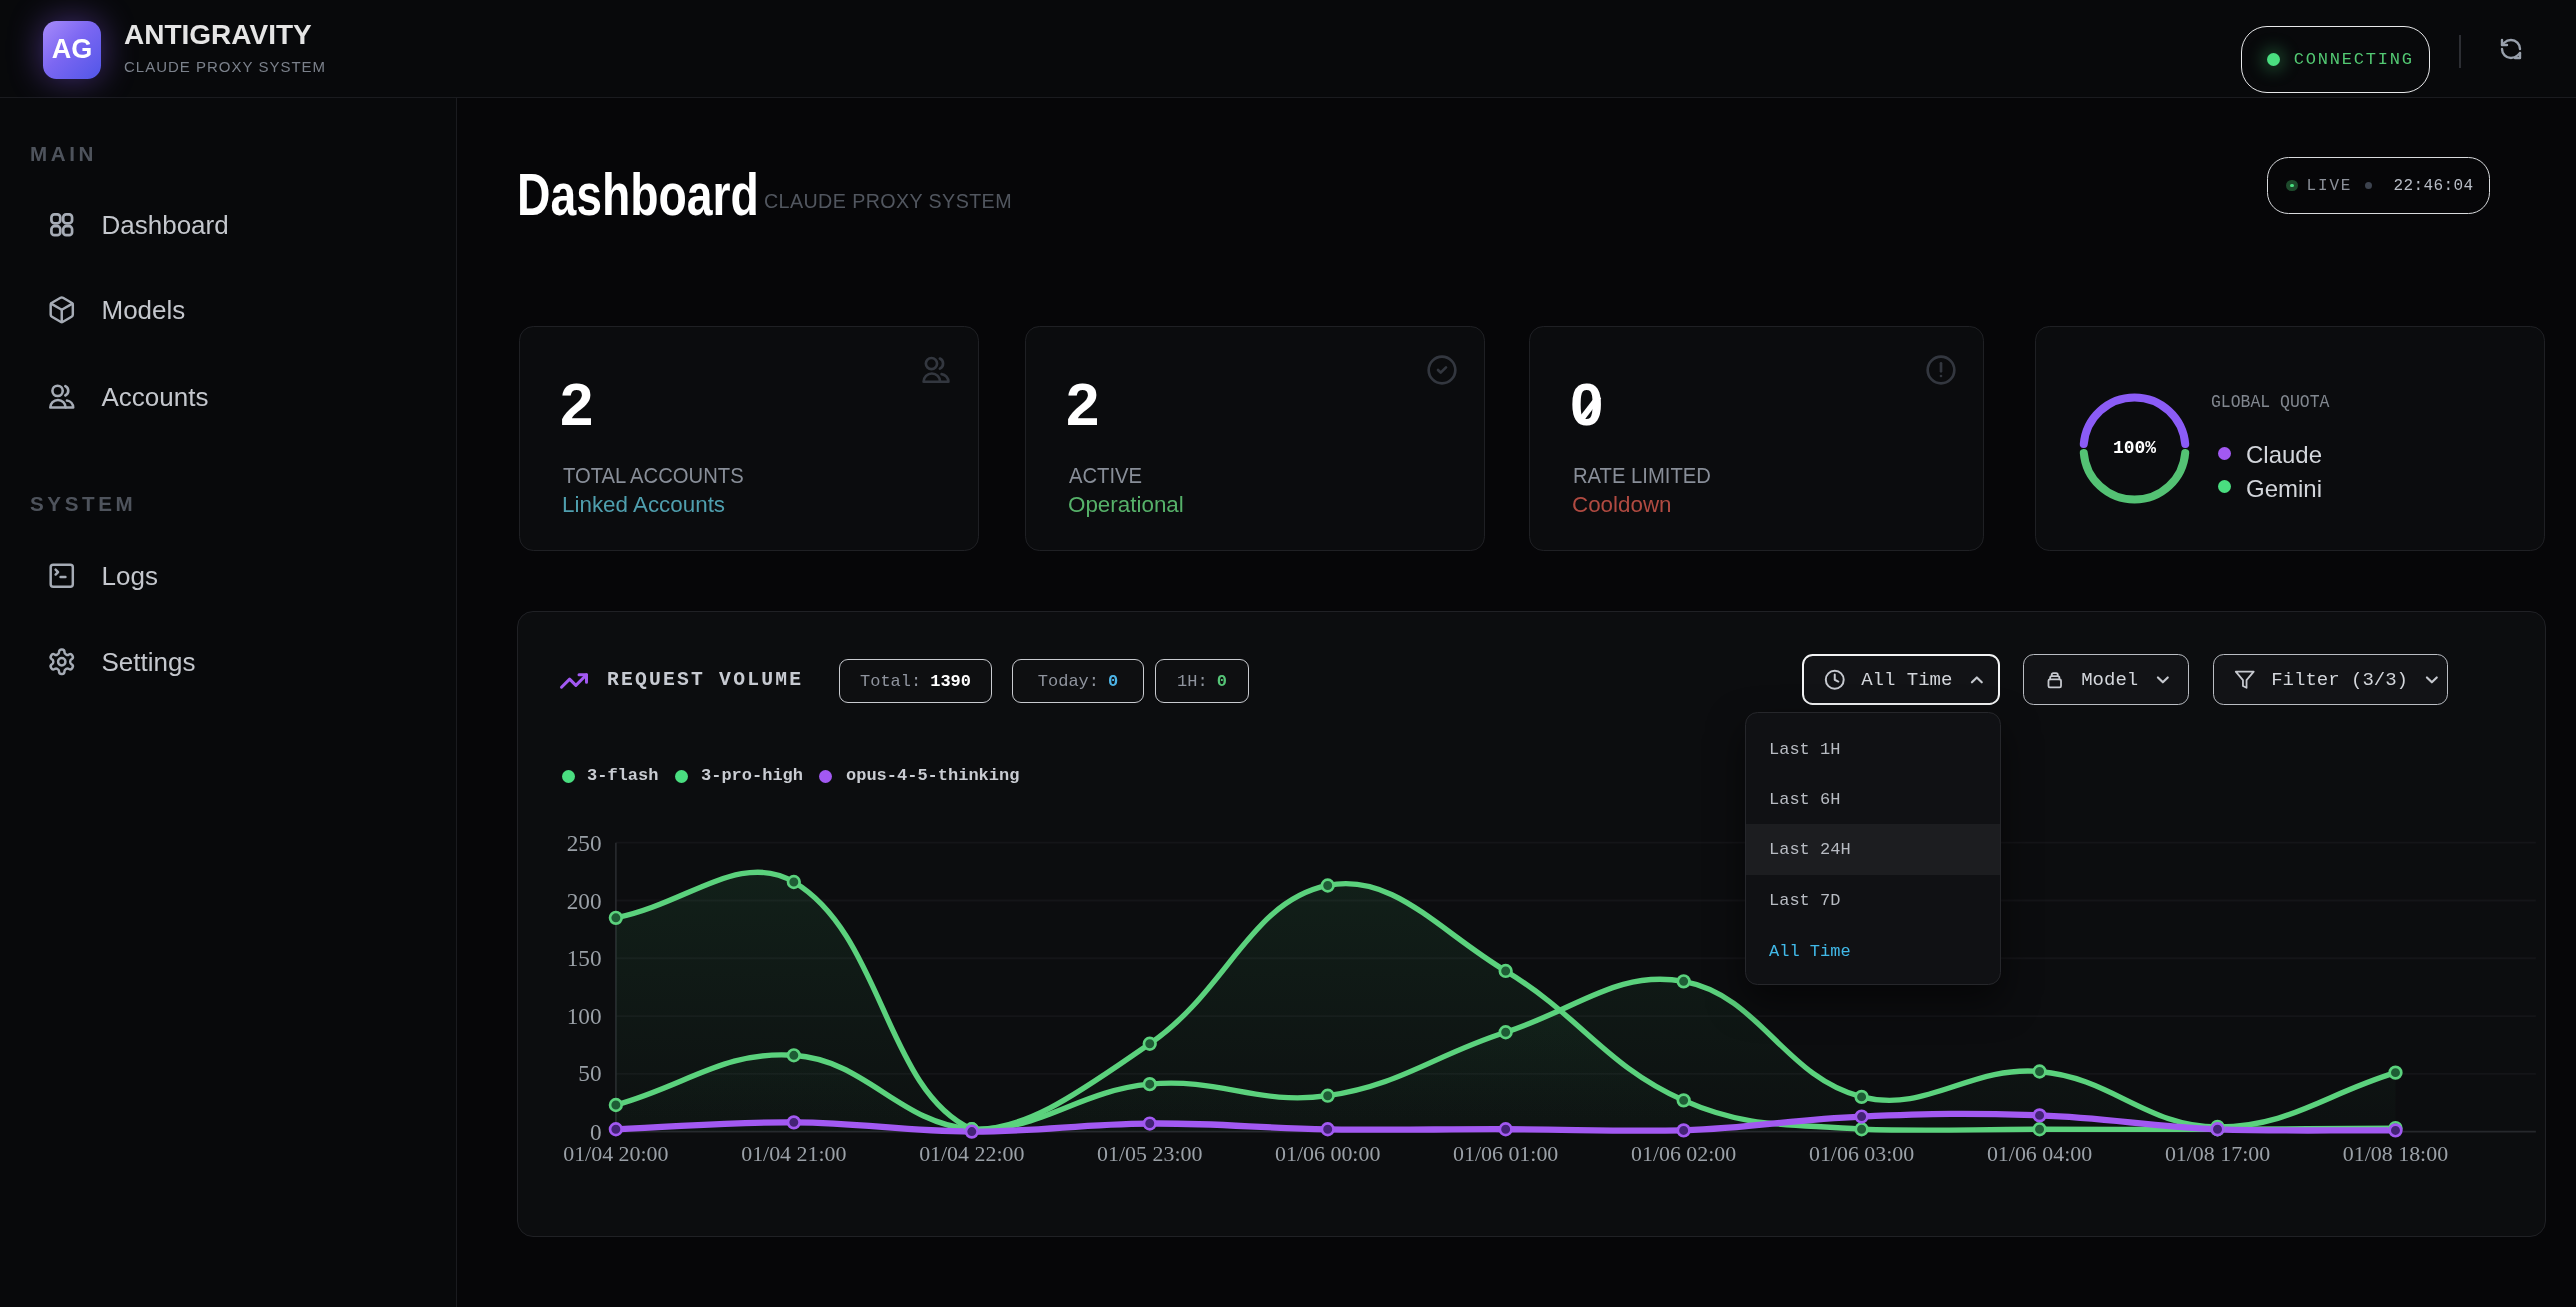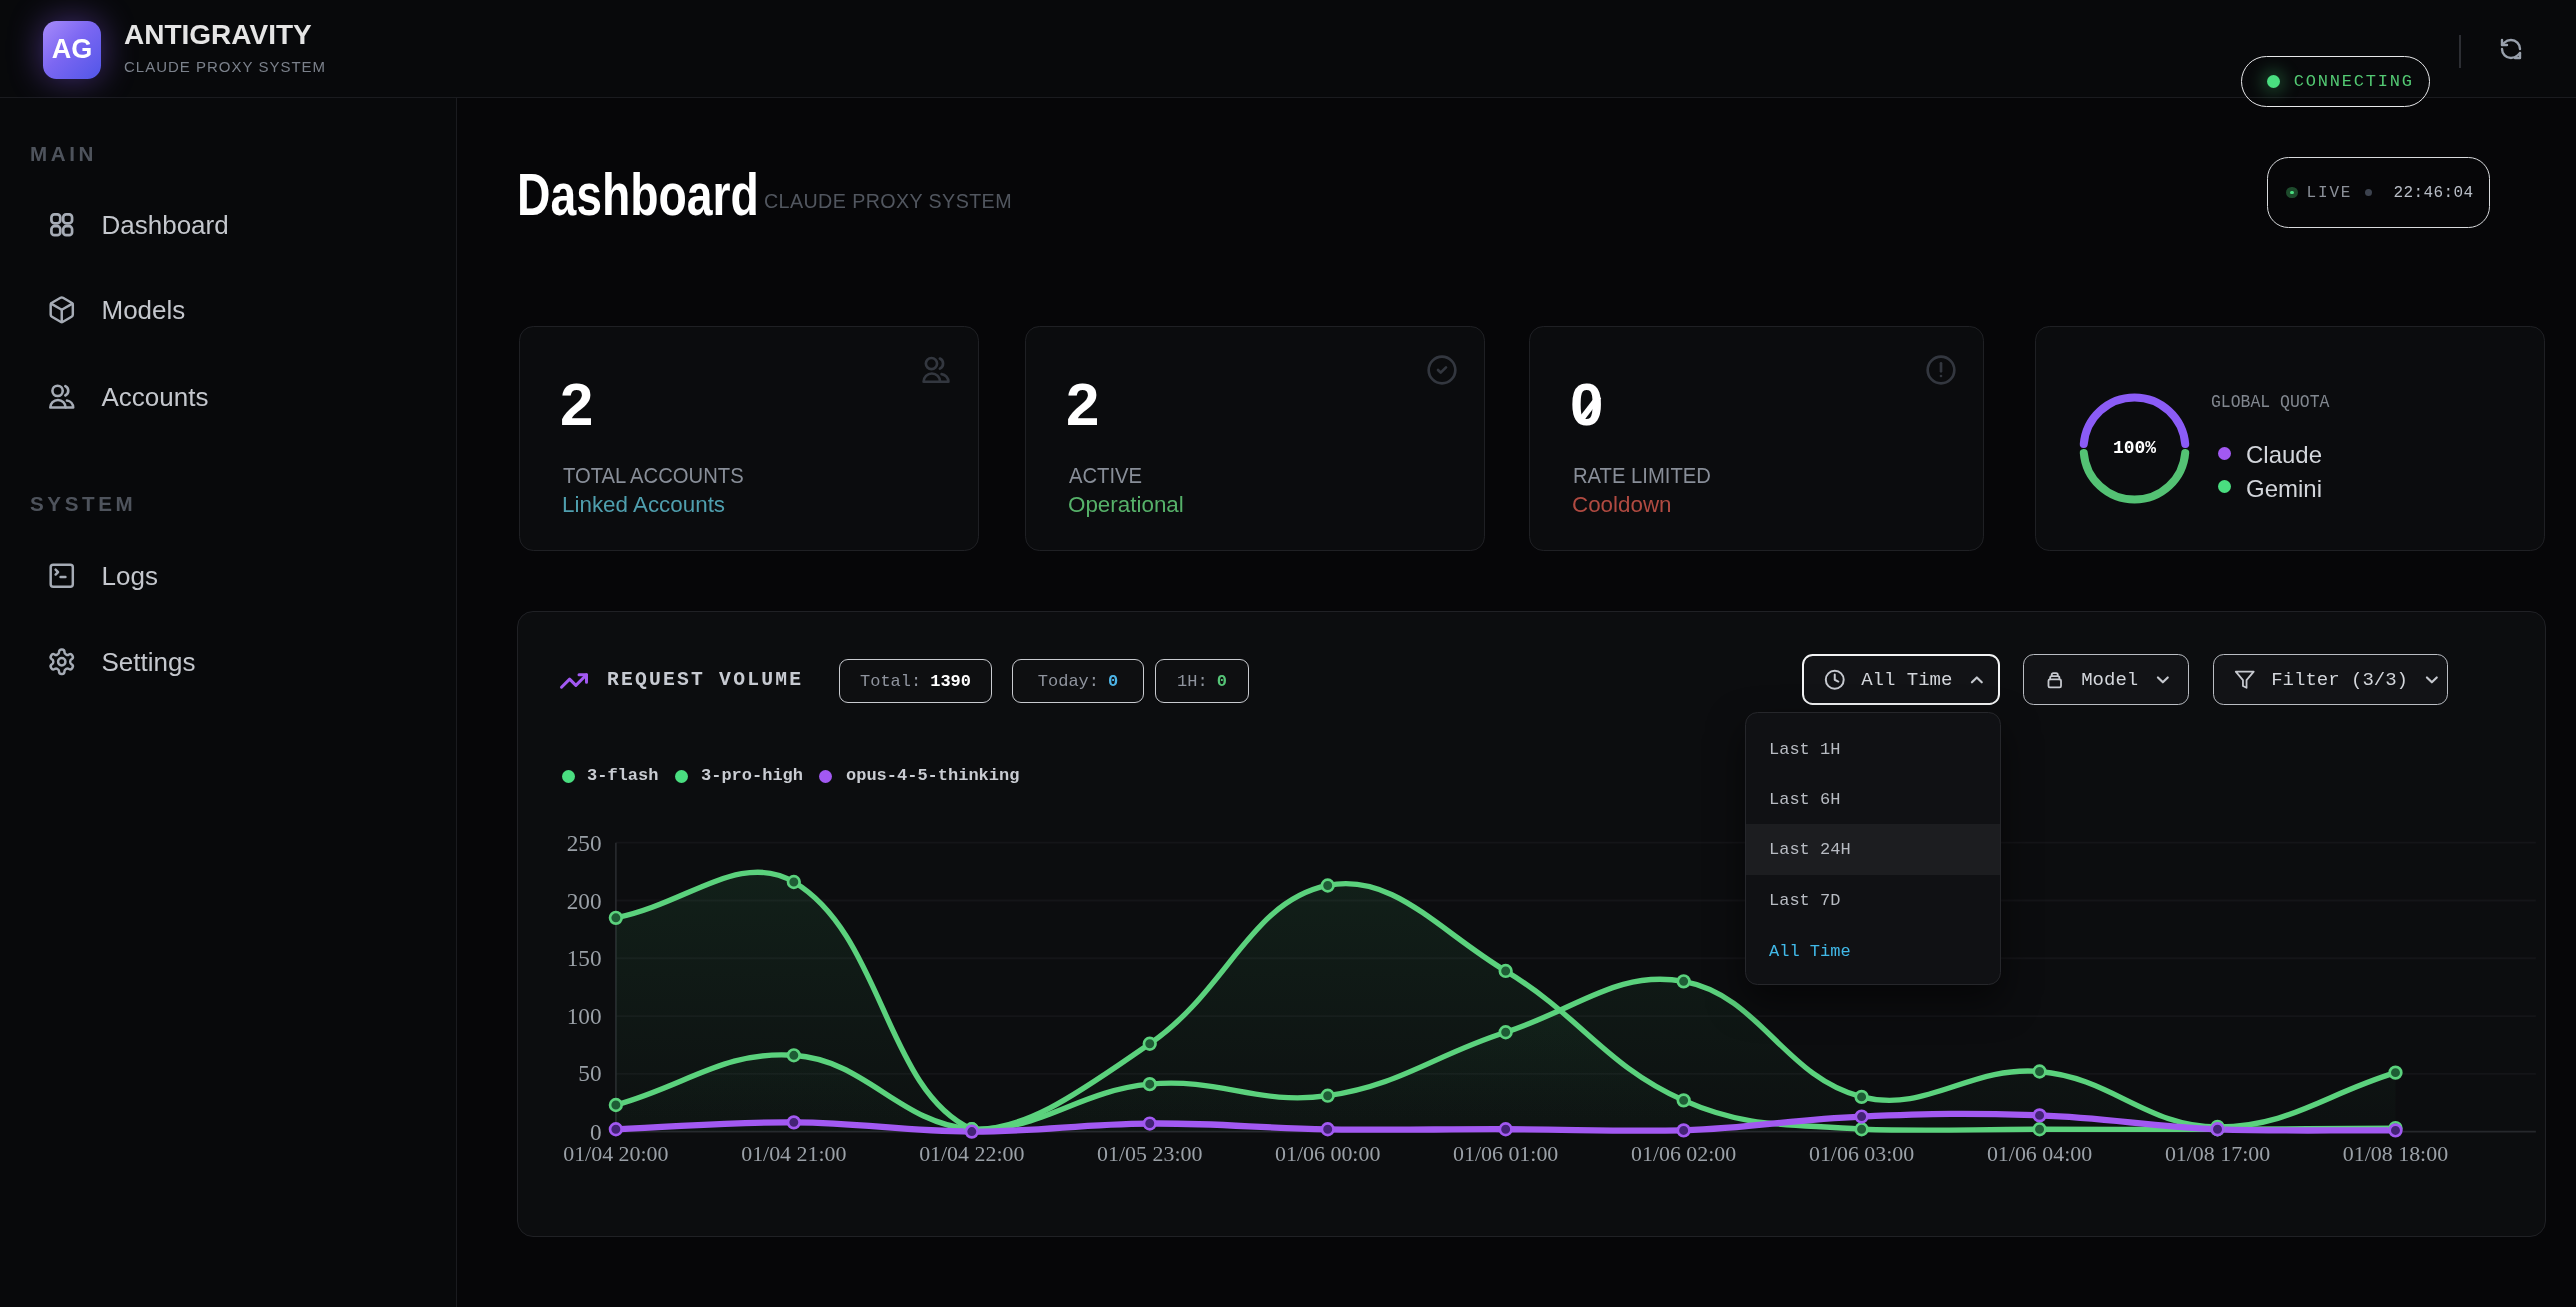--- a/index.html
+++ b/index.html
@@ -14,22 +14,22 @@
     background:#08090b; border-bottom:1.8px solid #1a1b1f; }
   #logo { position:absolute; left:43px; top:20.6px; width:58px; height:58px; border-radius:13.4px;
     background:linear-gradient(135deg,#a78bfa 0%,#7c67f2 45%,#5156e8 100%);
     box-shadow:0 0 34px rgba(139,92,246,.45);
     display:flex; align-items:center; justify-content:center;
     color:#fff; font-weight:bold; font-size:27px; }
   #brand-title { position:absolute; left:124px; top:19px; color:#e5e5e5; font-size:28px;
     font-weight:bold; letter-spacing:0; }
   #brand-sub { position:absolute; left:124px; top:58px; color:#7b818b; font-size:15px;
     letter-spacing:1px; }
-  #conn-pill { position:absolute; left:2241px; top:26px; width:189px; height:51px;
-    border:1.8px solid #e7e8ea; border-radius:26px; display:flex; align-items:center;margin-top:30px; }
+  #conn-pill { position:absolute; left:2241px; top:26px; width:189px; height:67px;
+    border:1.8px solid #e7e8ea; border-radius:26px; display:flex; align-items:center; }
   #conn-dot { width:13.4px; height:13.4px; border-radius:50%; background:#4ade80;
     margin-left:25px; box-shadow:0 0 16px 5.4px rgba(74,222,128,.25); }
   #conn-txt { color:#53c973; font-family:"Liberation Mono",monospace; font-size:17px;
     letter-spacing:1.8px; margin-left:13.4px; }
   #hdr-sep { position:absolute; left:2459px; top:35px; width:1.8px; height:33px; background:#2c2e33; }
 
   
   #sidebar { position:absolute; left:0; top:98px; width:457px; height:1209px;
     background:#08090b; border-right:1.8px solid #1a1b1f; }
   .nav-label { position:absolute; left:30px; color:#4e535c; font-size:20.6px; font-weight:bold;
@@ -40,21 +40,21 @@
   #side-foot { position:absolute; left:0; bottom:0; width:455px; height:81px; }
   #side-ver { position:absolute; left:43px; top:35px; color:#4b505a;
     font-family:"Liberation Mono",monospace; font-size:16px; letter-spacing:0.4px; }
   #side-git { position:absolute; right:44px; top:35px; color:#6d737e;
     font-family:"Liberation Mono",monospace; font-size:16px; }
 
   
   #pg-title { position:absolute; left:517px; top:161px; color:#fff; font-size:59px; font-weight:bold; transform:scaleX(0.785); transform-origin:left top; }
   #pg-sub { position:absolute; left:764px; top:190px; color:#51565f;
     font-size:19.7px; letter-spacing:0.4px; }
-  #live-badge { position:absolute; left:2267px; top:157px; width:223px; height:71px;
+  #live-badge { position:absolute; left:2267px; top:157px; width:223px; height:57px;
     border:1.8px solid #d8dadd; border-radius:21.5px; display:flex; align-items:center; }
   #live-dot { width:11.6px; height:11.6px; border-radius:50%; background:#4ade80;
     border:4.5px solid #1d4a2c; margin-left:18px; }
   #live-txt { color:#8b9099; font-family:"Liberation Mono",monospace; font-size:16px;
     letter-spacing:1.8px; margin-left:9px; }
   #live-mid { width:7.2px; height:7.2px; border-radius:50%; background:#3c424e; margin-left:12.5px; }
   #live-time { color:#b8bdc6; font-family:"Liberation Mono",monospace; font-size:16px;
     letter-spacing:0.4px; margin-left:21.5px; }
 
   

